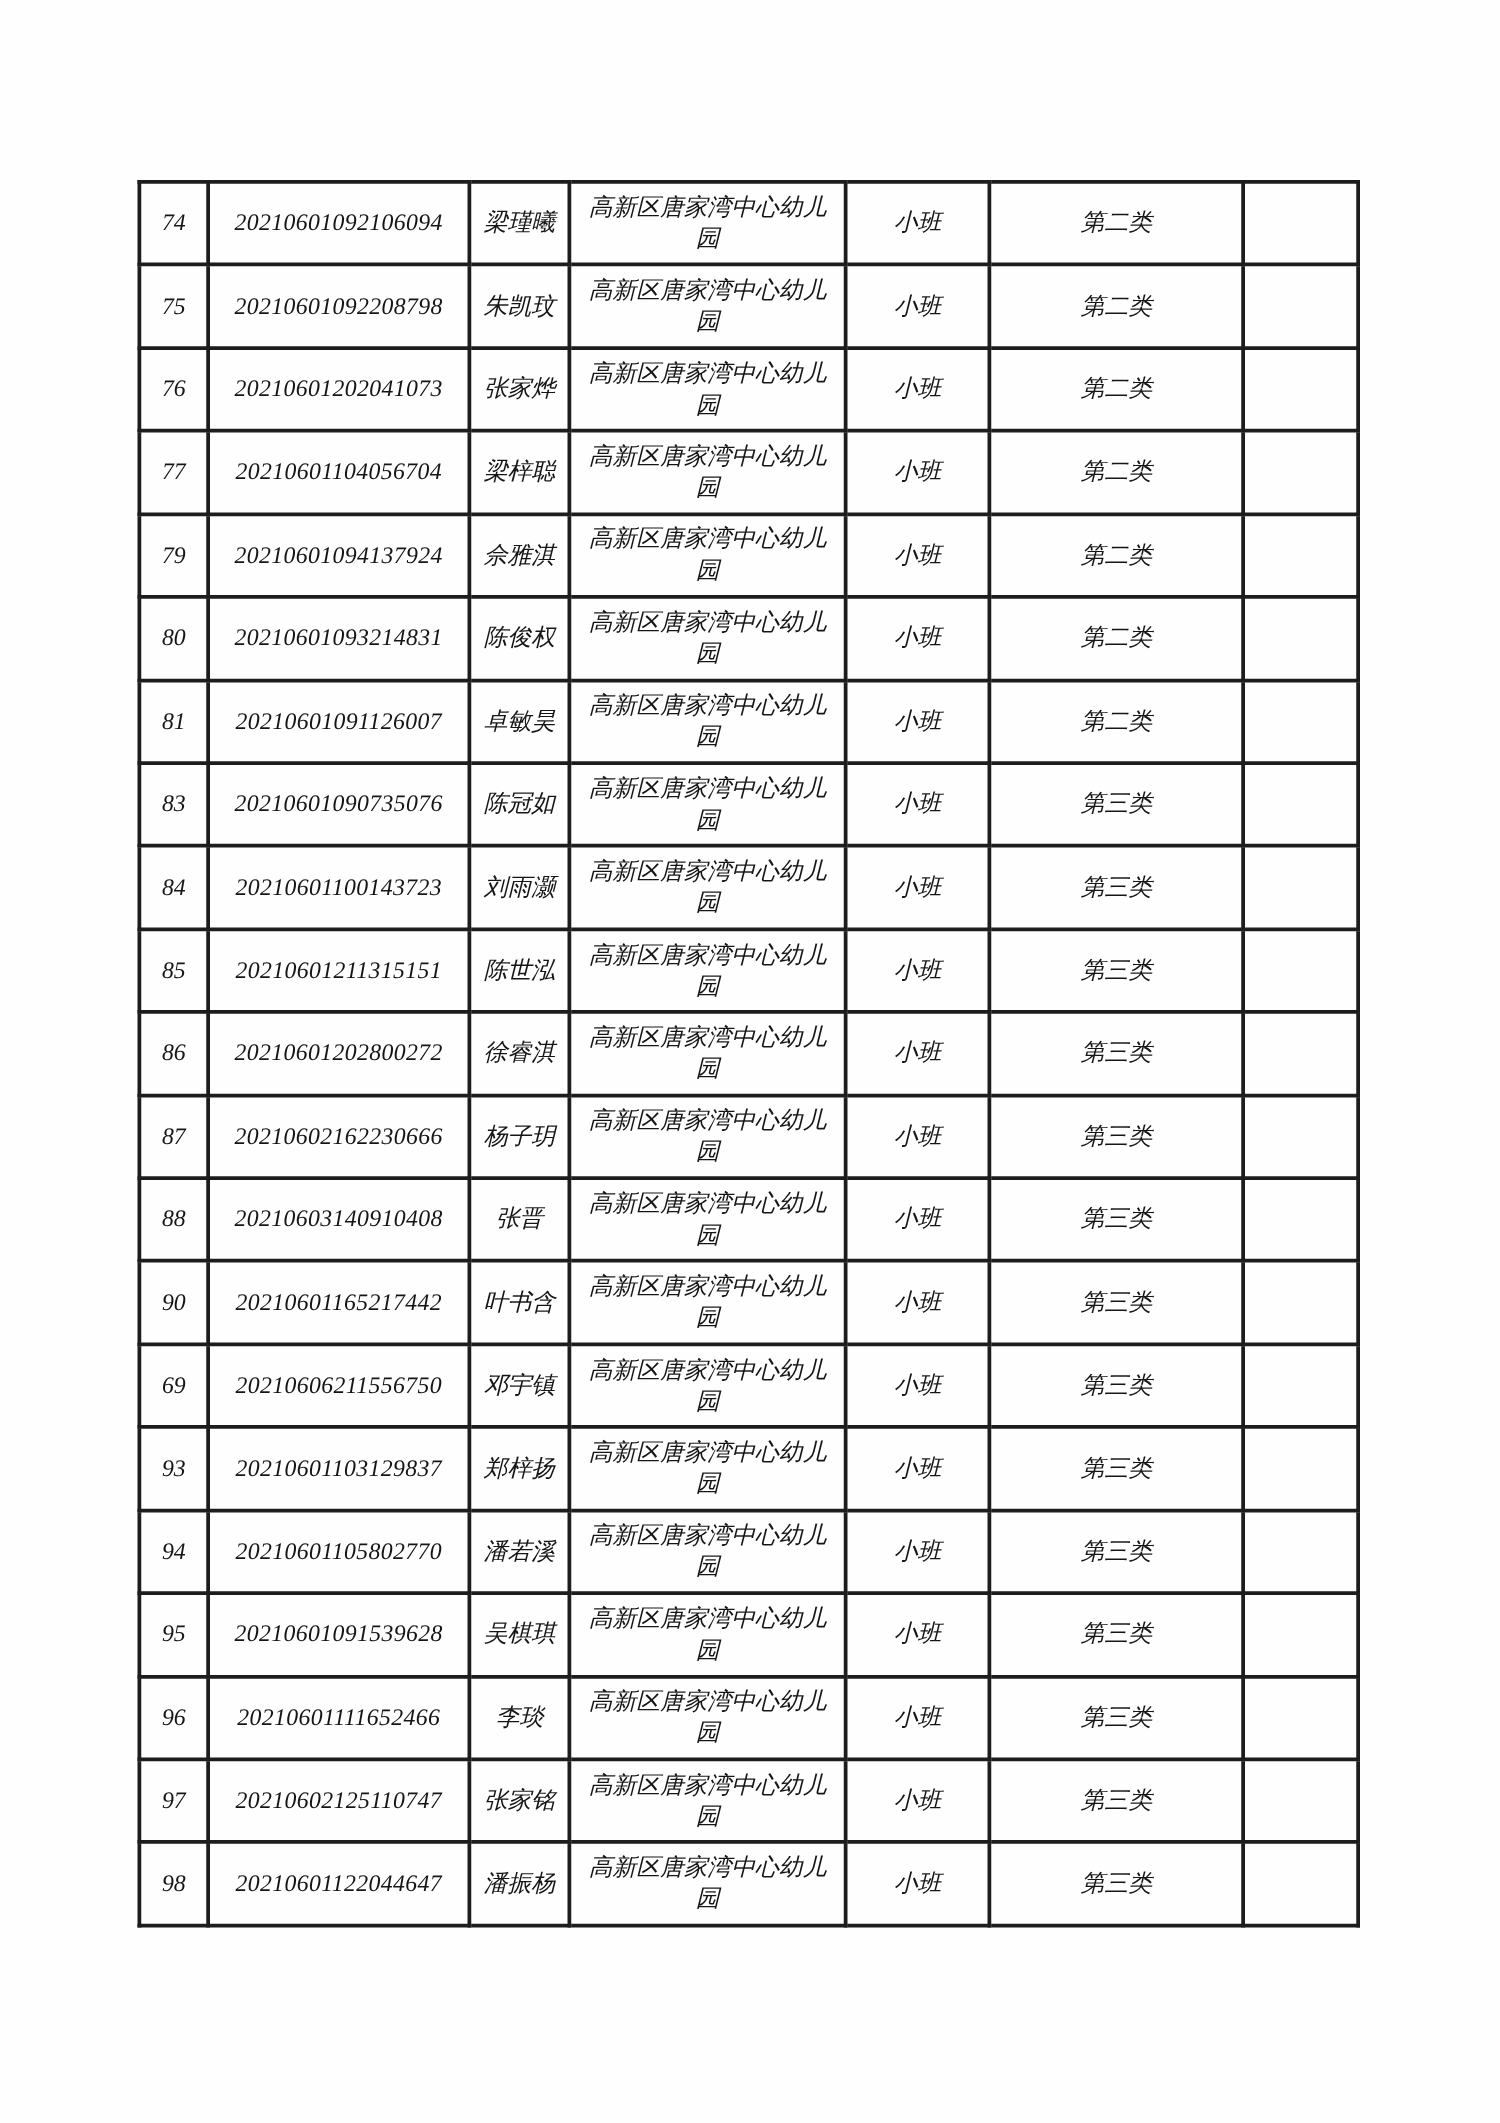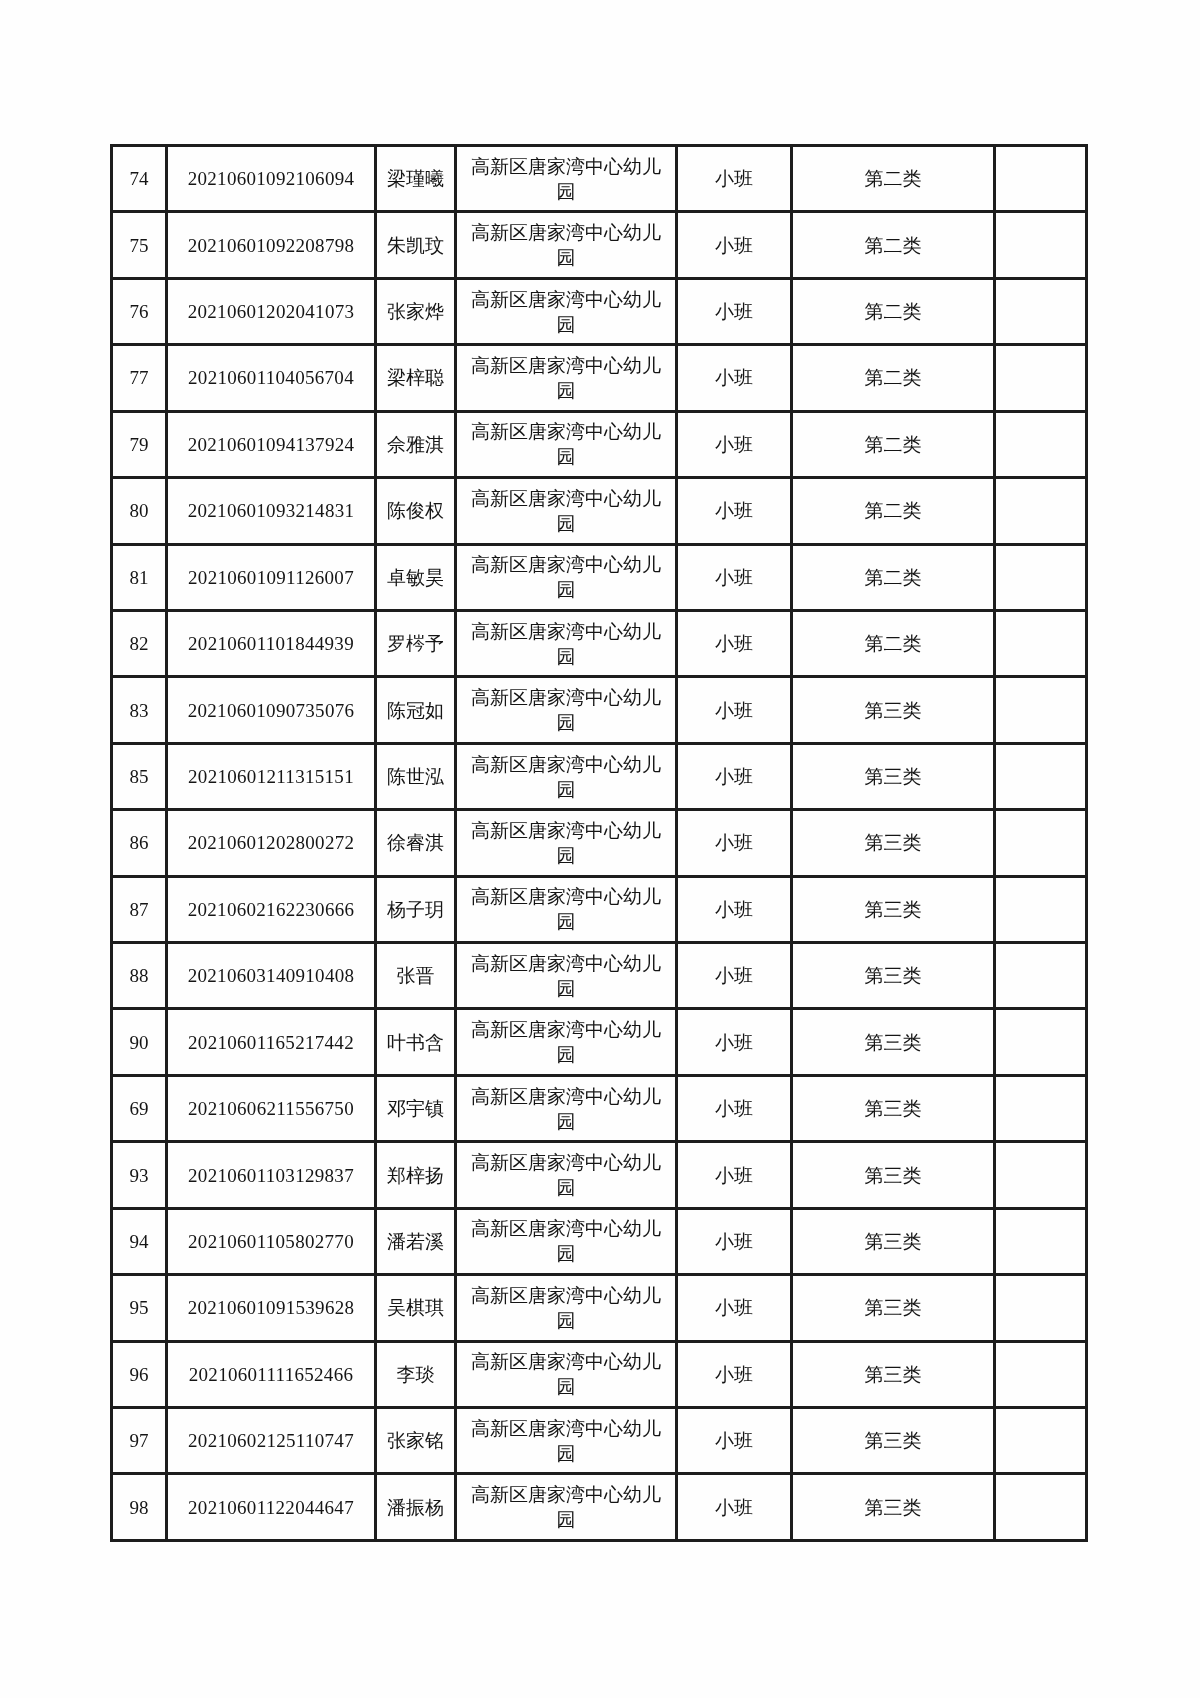--- a/index.html
+++ b/index.html
@@ -33,20 +33,21 @@
     text-align: center;
     vertical-align: middle;
     padding: 2px 8px;
     font-size: 19px;
     line-height: 25px;
     overflow: hidden;
     word-break: break-all;
   }
   table.roster tr {
     height: 55.9px;
+    font-style: italic;
   }
   td.c-no {
     font-size: 18px;
   }
   td.c-id {
     font-size: 19px;
     letter-spacing: 0.3px;
     padding: 2px 4px;
   }
   td.c-name {
@@ -128,32 +129,32 @@
         <tr>
     <td class="c-no">81</td>
     <td class="c-id">20210601091126007</td>
     <td class="c-name">卓敏昊</td>
     <td class="c-kg">高新区唐家湾中心幼儿园</td>
     <td class="c-grade">小班</td>
     <td class="c-cat">第二类</td>
     <td class="c-note"></td>
   </tr>
         <tr>
-    <td class="c-no">82</td>
-    <td class="c-id">20210601101844939</td>
-    <td class="c-name">罗梣予</td>
-    <td class="c-kg">高新区唐家湾中心幼儿园</td>
-    <td class="c-grade">小班</td>
-    <td class="c-cat">第二类</td>
-    <td class="c-note"></td>
-  </tr>
-        <tr>
     <td class="c-no">83</td>
     <td class="c-id">20210601090735076</td>
     <td class="c-name">陈冠如</td>
+    <td class="c-kg">高新区唐家湾中心幼儿园</td>
+    <td class="c-grade">小班</td>
+    <td class="c-cat">第三类</td>
+    <td class="c-note"></td>
+  </tr>
+        <tr>
+    <td class="c-no">84</td>
+    <td class="c-id">20210601100143723</td>
+    <td class="c-name">刘雨灏</td>
     <td class="c-kg">高新区唐家湾中心幼儿园</td>
     <td class="c-grade">小班</td>
     <td class="c-cat">第三类</td>
     <td class="c-note"></td>
   </tr>
         <tr>
     <td class="c-no">85</td>
     <td class="c-id">20210601211315151</td>
     <td class="c-name">陈世泓</td>
     <td class="c-kg">高新区唐家湾中心幼儿园</td>

